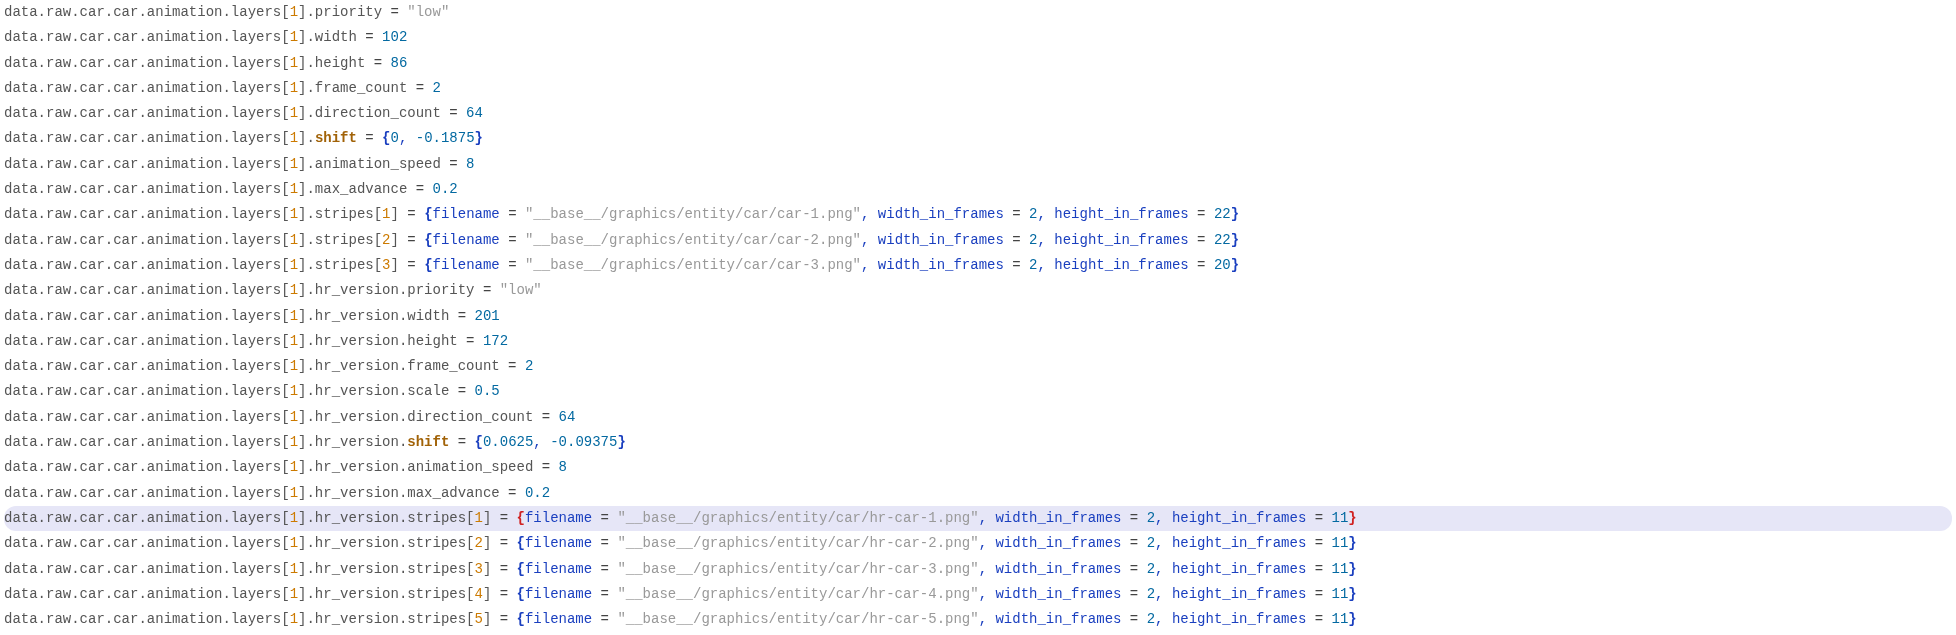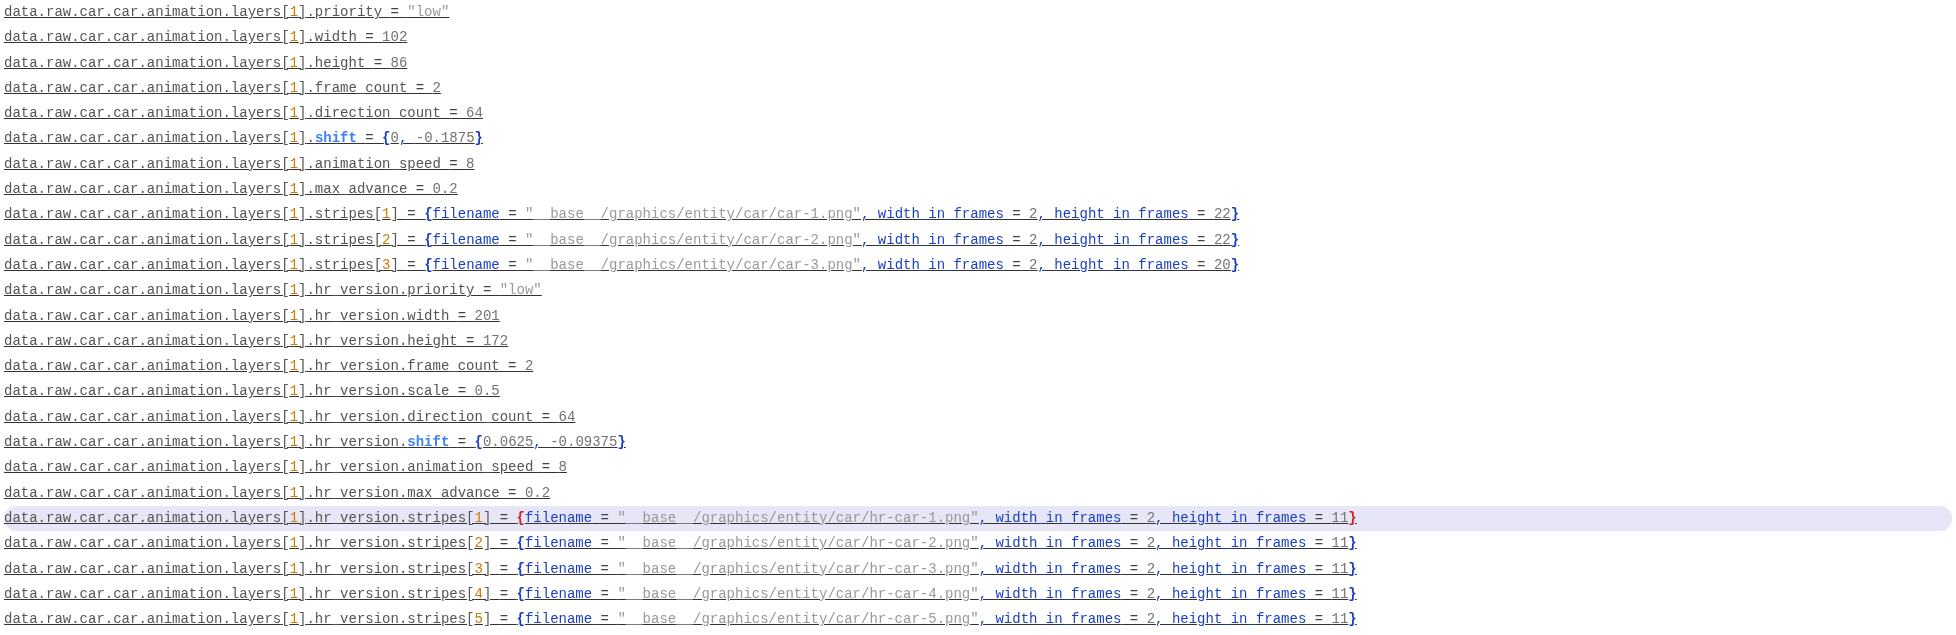--- a/index.html
+++ b/index.html
@@ -13,32 +13,31 @@
     width: 1956px;
     height: 635px;
     overflow: hidden;
   }
   .code-container {
     white-space: pre;
     padding: 0 4px 0 4px;
   }
   .line {
     display: block;
-    text-decoration: underline;
   }
   .line.hl {
     background: #e6e6f7;
     border-radius: 12px;
   }
   .t-path   { color: #555555; }       
   .t-index  { color: #cc7a00; }       
   .t-op     { color: #444444; }       
   .t-str    { color: #999999; }       
-  .t-num    { color: #737373; }       
+  .t-num    { color: #0369a1; }       
   .t-key    { color: #1a3fbf; }       
-  .t-bold   { color: #3b82f6; font-weight: bold; }  
+  .t-bold   { color: #a16207; font-weight: bold; }  
   .t-brace  { color: #1a3fbf; font-weight: bold; }  
   .t-brace-r{ color: #d02020; font-weight: bold; }  
 </style>
 </head>
 <body>
 
 <div class="code-container" id="viewer"><span class="line"><span class="t-path">data.raw.car.car.animation.layers[</span><span class="t-index">1</span><span class="t-path">]</span><span class="t-path">.priority </span><span class="t-op">= </span><span class="t-str">"low"</span></span><span class="line"><span class="t-path">data.raw.car.car.animation.layers[</span><span class="t-index">1</span><span class="t-path">]</span><span class="t-path">.width </span><span class="t-op">= </span><span class="t-num">102</span></span><span class="line"><span class="t-path">data.raw.car.car.animation.layers[</span><span class="t-index">1</span><span class="t-path">]</span><span class="t-path">.height </span><span class="t-op">= </span><span class="t-num">86</span></span><span class="line"><span class="t-path">data.raw.car.car.animation.layers[</span><span class="t-index">1</span><span class="t-path">]</span><span class="t-path">.frame_count </span><span class="t-op">= </span><span class="t-num">2</span></span><span class="line"><span class="t-path">data.raw.car.car.animation.layers[</span><span class="t-index">1</span><span class="t-path">]</span><span class="t-path">.direction_count </span><span class="t-op">= </span><span class="t-num">64</span></span><span class="line"><span class="t-path">data.raw.car.car.animation.layers[</span><span class="t-index">1</span><span class="t-path">]</span><span class="t-path">.</span><span class="t-bold">shift</span><span class="t-path"> </span><span class="t-op">= </span><span class="t-brace">{</span><span class="t-num">0</span><span class="t-key">, </span><span class="t-num">-0.1875</span><span class="t-brace">}</span></span><span class="line"><span class="t-path">data.raw.car.car.animation.layers[</span><span class="t-index">1</span><span class="t-path">]</span><span class="t-path">.animation_speed </span><span class="t-op">= </span><span class="t-num">8</span></span><span class="line"><span class="t-path">data.raw.car.car.animation.layers[</span><span class="t-index">1</span><span class="t-path">]</span><span class="t-path">.max_advance </span><span class="t-op">= </span><span class="t-num">0.2</span></span><span class="line"><span class="t-path">data.raw.car.car.animation.layers[</span><span class="t-index">1</span><span class="t-path">]</span><span class="t-path">.stripes[</span><span class="t-index">1</span><span class="t-path">] </span><span class="t-op">= </span><span class="t-brace">{</span><span class="t-key">filename</span><span class="t-op"> = </span><span class="t-str">"__base__/graphics/entity/car/car-1.png"</span><span class="t-key">, width_in_frames</span><span class="t-op"> = </span><span class="t-num">2</span><span class="t-key">, height_in_frames</span><span class="t-op"> = </span><span class="t-num">22</span><span class="t-brace">}</span></span><span class="line"><span class="t-path">data.raw.car.car.animation.layers[</span><span class="t-index">1</span><span class="t-path">]</span><span class="t-path">.stripes[</span><span class="t-index">2</span><span class="t-path">] </span><span class="t-op">= </span><span class="t-brace">{</span><span class="t-key">filename</span><span class="t-op"> = </span><span class="t-str">"__base__/graphics/entity/car/car-2.png"</span><span class="t-key">, width_in_frames</span><span class="t-op"> = </span><span class="t-num">2</span><span class="t-key">, height_in_frames</span><span class="t-op"> = </span><span class="t-num">22</span><span class="t-brace">}</span></span><span class="line"><span class="t-path">data.raw.car.car.animation.layers[</span><span class="t-index">1</span><span class="t-path">]</span><span class="t-path">.stripes[</span><span class="t-index">3</span><span class="t-path">] </span><span class="t-op">= </span><span class="t-brace">{</span><span class="t-key">filename</span><span class="t-op"> = </span><span class="t-str">"__base__/graphics/entity/car/car-3.png"</span><span class="t-key">, width_in_frames</span><span class="t-op"> = </span><span class="t-num">2</span><span class="t-key">, height_in_frames</span><span class="t-op"> = </span><span class="t-num">20</span><span class="t-brace">}</span></span><span class="line"><span class="t-path">data.raw.car.car.animation.layers[</span><span class="t-index">1</span><span class="t-path">]</span><span class="t-path">.hr_version.priority </span><span class="t-op">= </span><span class="t-str">"low"</span></span><span class="line"><span class="t-path">data.raw.car.car.animation.layers[</span><span class="t-index">1</span><span class="t-path">]</span><span class="t-path">.hr_version.width </span><span class="t-op">= </span><span class="t-num">201</span></span><span class="line"><span class="t-path">data.raw.car.car.animation.layers[</span><span class="t-index">1</span><span class="t-path">]</span><span class="t-path">.hr_version.height </span><span class="t-op">= </span><span class="t-num">172</span></span><span class="line"><span class="t-path">data.raw.car.car.animation.layers[</span><span class="t-index">1</span><span class="t-path">]</span><span class="t-path">.hr_version.frame_count </span><span class="t-op">= </span><span class="t-num">2</span></span><span class="line"><span class="t-path">data.raw.car.car.animation.layers[</span><span class="t-index">1</span><span class="t-path">]</span><span class="t-path">.hr_version.scale </span><span class="t-op">= </span><span class="t-num">0.5</span></span><span class="line"><span class="t-path">data.raw.car.car.animation.layers[</span><span class="t-index">1</span><span class="t-path">]</span><span class="t-path">.hr_version.direction_count </span><span class="t-op">= </span><span class="t-num">64</span></span><span class="line"><span class="t-path">data.raw.car.car.animation.layers[</span><span class="t-index">1</span><span class="t-path">]</span><span class="t-path">.hr_version.</span><span class="t-bold">shift</span><span class="t-path"> </span><span class="t-op">= </span><span class="t-brace">{</span><span class="t-num">0.0625</span><span class="t-key">, </span><span class="t-num">-0.09375</span><span class="t-brace">}</span></span><span class="line"><span class="t-path">data.raw.car.car.animation.layers[</span><span class="t-index">1</span><span class="t-path">]</span><span class="t-path">.hr_version.animation_speed </span><span class="t-op">= </span><span class="t-num">8</span></span><span class="line"><span class="t-path">data.raw.car.car.animation.layers[</span><span class="t-index">1</span><span class="t-path">]</span><span class="t-path">.hr_version.max_advance </span><span class="t-op">= </span><span class="t-num">0.2</span></span><span class="line hl"><span class="t-path">data.raw.car.car.animation.layers[</span><span class="t-index">1</span><span class="t-path">]</span><span class="t-path">.hr_version.stripes[</span><span class="t-index">1</span><span class="t-path">] </span><span class="t-op">= </span><span class="t-brace-r">{</span><span class="t-key">filename</span><span class="t-op"> = </span><span class="t-str">"__base__/graphics/entity/car/hr-car-1.png"</span><span class="t-key">, width_in_frames</span><span class="t-op"> = </span><span class="t-num">2</span><span class="t-key">, height_in_frames</span><span class="t-op"> = </span><span class="t-num">11</span><span class="t-brace-r">}</span></span><span class="line"><span class="t-path">data.raw.car.car.animation.layers[</span><span class="t-index">1</span><span class="t-path">]</span><span class="t-path">.hr_version.stripes[</span><span class="t-index">2</span><span class="t-path">] </span><span class="t-op">= </span><span class="t-brace">{</span><span class="t-key">filename</span><span class="t-op"> = </span><span class="t-str">"__base__/graphics/entity/car/hr-car-2.png"</span><span class="t-key">, width_in_frames</span><span class="t-op"> = </span><span class="t-num">2</span><span class="t-key">, height_in_frames</span><span class="t-op"> = </span><span class="t-num">11</span><span class="t-brace">}</span></span><span class="line"><span class="t-path">data.raw.car.car.animation.layers[</span><span class="t-index">1</span><span class="t-path">]</span><span class="t-path">.hr_version.stripes[</span><span class="t-index">3</span><span class="t-path">] </span><span class="t-op">= </span><span class="t-brace">{</span><span class="t-key">filename</span><span class="t-op"> = </span><span class="t-str">"__base__/graphics/entity/car/hr-car-3.png"</span><span class="t-key">, width_in_frames</span><span class="t-op"> = </span><span class="t-num">2</span><span class="t-key">, height_in_frames</span><span class="t-op"> = </span><span class="t-num">11</span><span class="t-brace">}</span></span><span class="line"><span class="t-path">data.raw.car.car.animation.layers[</span><span class="t-index">1</span><span class="t-path">]</span><span class="t-path">.hr_version.stripes[</span><span class="t-index">4</span><span class="t-path">] </span><span class="t-op">= </span><span class="t-brace">{</span><span class="t-key">filename</span><span class="t-op"> = </span><span class="t-str">"__base__/graphics/entity/car/hr-car-4.png"</span><span class="t-key">, width_in_frames</span><span class="t-op"> = </span><span class="t-num">2</span><span class="t-key">, height_in_frames</span><span class="t-op"> = </span><span class="t-num">11</span><span class="t-brace">}</span></span><span class="line"><span class="t-path">data.raw.car.car.animation.layers[</span><span class="t-index">1</span><span class="t-path">]</span><span class="t-path">.hr_version.stripes[</span><span class="t-index">5</span><span class="t-path">] </span><span class="t-op">= </span><span class="t-brace">{</span><span class="t-key">filename</span><span class="t-op"> = </span><span class="t-str">"__base__/graphics/entity/car/hr-car-5.png"</span><span class="t-key">, width_in_frames</span><span class="t-op"> = </span><span class="t-num">2</span><span class="t-key">, height_in_frames</span><span class="t-op"> = </span><span class="t-num">11</span><span class="t-brace">}</span></span><span class="line"></span></div>
 
 </body></html>

